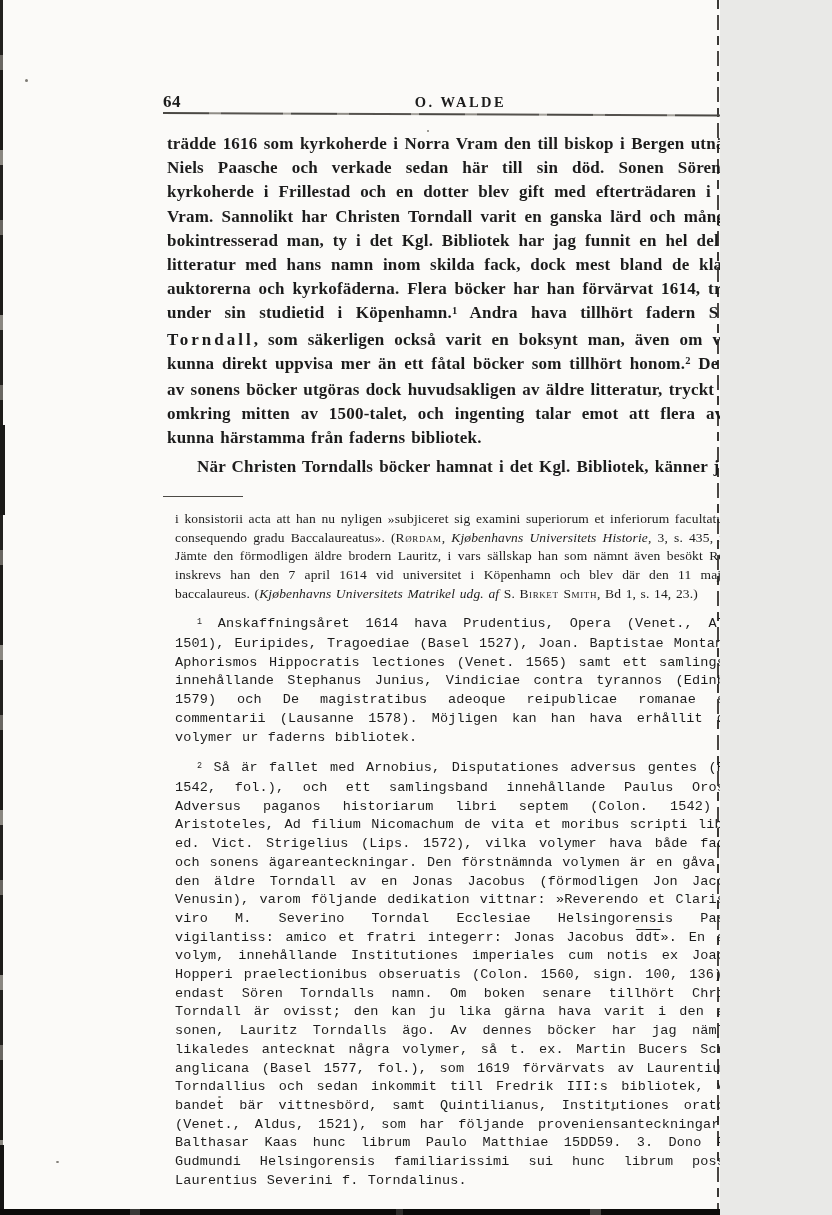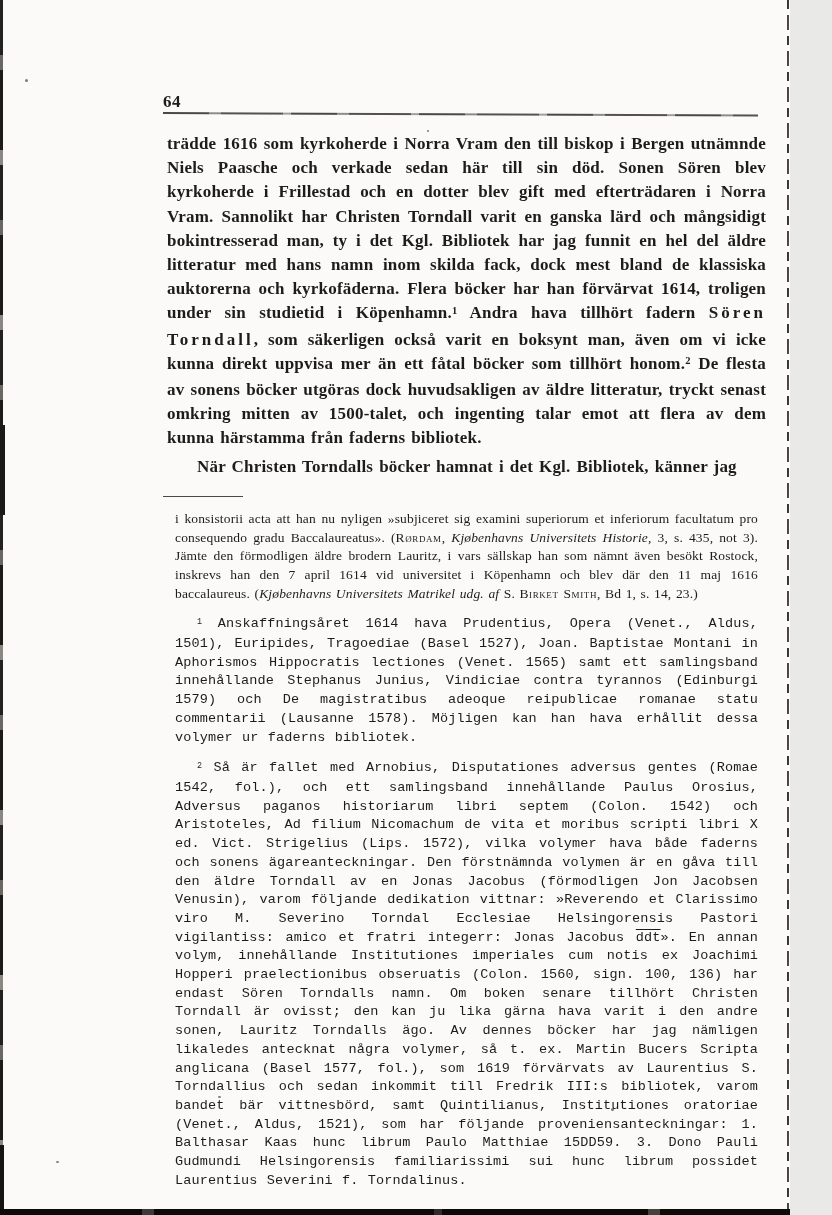--- a/index.html
+++ b/index.html
@@ -3,21 +3,21 @@
 <meta charset="utf-8">
 <style>
   html, body { margin: 0; padding: 0; }
   body {
     width: 832px; height: 1215px;
     background: #e9e9e7;
     font-family: "Liberation Serif", serif;
   }
   .page {
     position: relative;
-    width: 790px; height: 1215px;
+    width: 720px; height: 1215px;
     background: #fbfaf8;
     overflow: hidden;
     color: #1c1c1c;
   }
 
   
   .edge-left {
     position: absolute; left: 0; top: 0; width: 3px; height: 100%;
     background: repeating-linear-gradient(
       to bottom,
@@ -117,20 +117,21 @@
   <div class="edge-bottom"></div>
   <div class="speck s1"></div>
   <div class="speck s2"></div>
   <div class="speck s3"></div>
   <div class="speck s4"></div>
   <div class="speck s5"></div>
   <div class="speck s6"></div>
 
   <div class="runhead">
     <span class="page-number">64</span>
+    <span class="running-title">O. WALDE</span>
   </div>
   <div class="head-rule"></div>
 
   <div class="textblock">
     <div class="bodytext">
         <p><span class="seg-n">trädde 1616 som kyrkoherde i Norra Vram den till biskop i Bergen utnämnde Niels Paasche och verkade sedan här till sin död.  Sonen Sören blev kyrkoherde i Frillestad och en dotter blev gift med efterträdaren i Norra Vram.  Sannolikt har Christen Torndall varit en ganska lärd och mångsidigt bokintresserad man, ty i det Kgl. Bibliotek har jag funnit en hel del äldre litteratur med hans namn inom skilda fack, dock mest bland de klassiska auktorerna och kyrkofäderna.  Flera böcker har han förvärvat 1614, troligen under sin studietid i Köpenhamn.</span><span class="seg-sup">1</span><span class="seg-n">  Andra hava tillhört fadern </span><span class="seg-sp">Sören Torndall</span><span class="seg-n">, som säkerligen också varit en boksynt man, även om vi icke kunna direkt uppvisa mer än ett fåtal böcker som tillhört honom.</span><span class="seg-sup">2</span><span class="seg-n"> De flesta av sonens böcker utgöras dock huvudsakligen av äldre litteratur, tryckt senast omkring mitten av 1500-talet, och ingenting talar emot att flera av dem kunna härstamma från faderns bibliotek.</span></p>
         <p class="indent"><span class="seg-n">När Christen Torndalls böcker hamnat i det Kgl. Bibliotek, känner jag</span></p>
       </div>
 
     <div class="fn-rule"></div>

